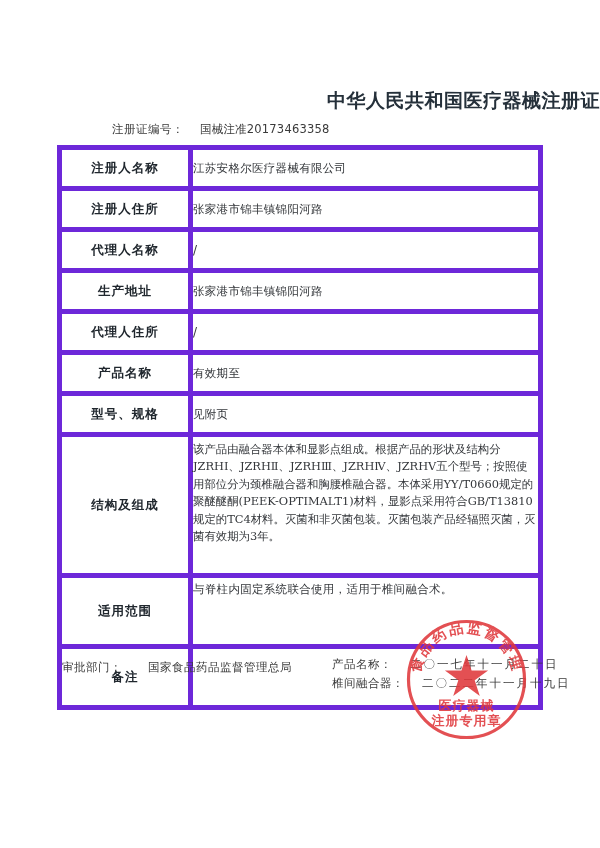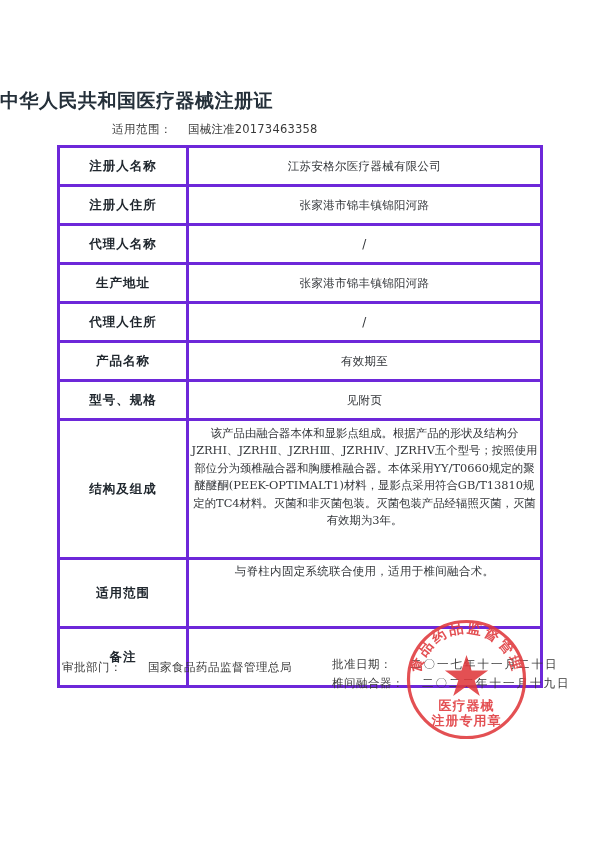--- a/index.html
+++ b/index.html
@@ -19,21 +19,21 @@
     position: absolute;
     left: 0; top: 0;
     width: 600px;
     height: 848px;
   }
   .doc-title {
     position: absolute;
     left: 0;
     top: 88px;
     width: 600px;
-    text-align: left;
+    text-align: right;
     font-family: "DejaVu Sans", sans-serif;
     font-weight: bold;
     font-size: 19px;
     letter-spacing: 0.5px;
     color: #25303a;
   }
   .reg-no-line {
     position: absolute;
     left: 112px;
     top: 122px;
@@ -46,40 +46,39 @@
 
   table.cert {
     position: absolute;
     left: 57px;
     top: 145px;
     width: 486px;
     border-collapse: collapse;
     table-layout: fixed;
   }
   table.cert td {
-    border: 3px solid #6d28d9;
+    border: 5px solid #6d28d9;
     vertical-align: middle;
     padding: 0;
   }
   td.label {
     width: 126px;
     text-align: center;
     font-size: 12.5px;
     font-weight: bold;
     color: #20272e;
     letter-spacing: 1px;
     font-family: "DejaVu Sans", sans-serif;
   }
   td.value {
     padding: 0 8px 0 10px;
     font-size: 11.5px;
     color: #33363a;
     font-family: "DejaVu Serif", serif;
     letter-spacing: 0.3px;
-    text-align: center;
   }
   td.value.slash {
     font-family: "DejaVu Sans", sans-serif;
     font-size: 12px;
   }
   .row-std td { height: 36px; }
   .row-struct td { height: 132px; }
   .row-struct td.value {
     vertical-align: top;
     padding-top: 4px;
@@ -138,21 +137,21 @@
   .seal svg { display: block; width: 125px; height: 125px; }
 </style>
 </head>
 <body>
 
 <div class="page">
 
   <div class="doc-title">中华人民共和国医疗器械注册证</div>
 
   <div class="reg-no-line">
-    <span class="reg-no-label">适用范围：</span><span class="reg-no-value">国械注准20173463358</span>
+    <span class="reg-no-label">注册证编号：</span><span class="reg-no-value">国械注准20173463358</span>
   </div>
 
   <table class="cert">
     <tbody>
       <tr class="row-std">
         <td class="label">注册人名称</td>
         <td class="value">江苏安格尔医疗器械有限公司</td>
       </tr>
       <tr class="row-std">
         <td class="label">注册人住所</td>
@@ -192,21 +191,21 @@
       </tr>
     </tbody>
   </table>
 
   <div class="footer">
     <div class="foot-dept">
       <span class="lbl">审批部门：</span><span class="val">国家食品药品监督管理总局</span>
     </div>
     <div class="foot-dates">
       <div class="date-row">
-        <span class="lbl">批准日期：</span><span class="val">二〇一七年十一月二十日</span>
+        <span class="lbl">产品名称：</span><span class="val">二〇一七年十一月二十日</span>
       </div>
       <div class="date-row">
         <span class="lbl">椎间融合器：</span><span class="val">二〇二二年十一月十九日</span>
       </div>
     </div>
   </div>
 
   <div class="seal">
     <svg viewBox="0 0 125 125" xmlns="http://www.w3.org/2000/svg">
       <defs>

